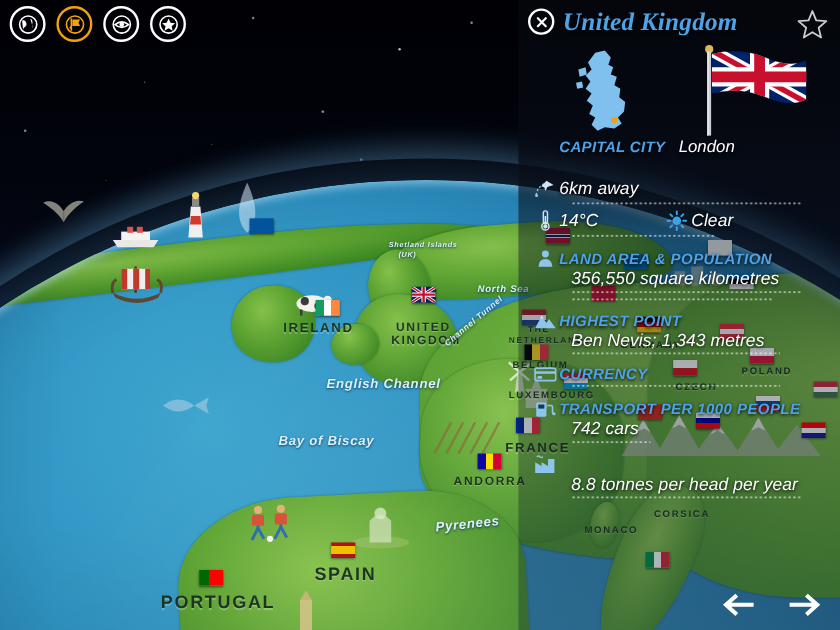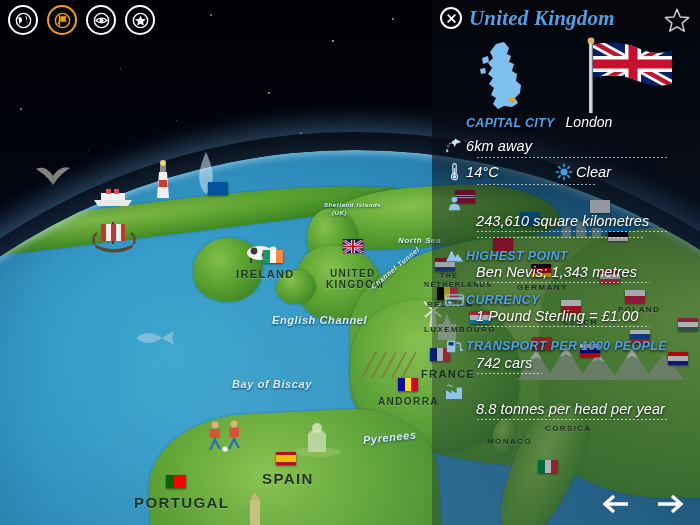--- a/index.html
+++ b/index.html
@@ -148,21 +148,21 @@
   }
   .dots.w3 { width:192px; }
   .dots.w4 { width:168px; }
   .dots.w5 { width:120px; }
   .dots.w6 { width:66px; }
   .dots.w7 { width:174px; }
 
   .sect { margin-top:9px; }
   .sect .vline { margin-left:34px; }
 
-  .capline { padding-left:24px; display:flex; align-items:baseline; margin-bottom:7px; }
+  .capline { padding-left:24px; display:flex; align-items:baseline; margin-bottom:19px; }
 
   .duo { display:flex; }
   .duo > div { display:flex; align-items:center; }
   .duo-a { width:110px; }
 
   
   .navs { position:absolute; right:14px; bottom:10px; display:flex; gap:26px; z-index:50; }
   .nav-a { cursor:pointer; }
 
   
@@ -393,21 +393,21 @@
       <div class="mlabel" style="left: 262px; top: 470px; font-size: 15px;">SPAIN</div>
       <div class="mlabel" style="left: 134px; top: 494px; font-size: 15px;">PORTUGAL</div>
       <div class="mlabel" style="left: 487px; top: 437px; font-size: 8px;">MONACO</div>
       <div class="mlabel" style="left: 545px; top: 424px; font-size: 8px;">CORSICA</div>
       <div class="mlabel" style="left: 563px; top: 318px; font-size: 8px;">CZECH</div>
       <div class="mlabel" style="left: 618px; top: 305px; font-size: 8px;">POLAND</div>
       <div class="mlabel" style="left: 517px; top: 283px; font-size: 8px;">GERMANY</div>
       <div class="mlabel" style="left: 440px; top: 272px; font-size: 7px;">THE</div>
       <div class="mlabel" style="left: 424px; top: 281px; font-size: 7px;">NETHERLANDS</div>
       <div class="mlabel sea" style="left: 272px; top: 314px; font-size: 11px;">English Channel</div>
-      <div class="mlabel sea" style="left: 232px; top: 378px; font-size: 11px;">Bay of Biscay</div>
+      <div class="mlabel sea" style="left: 232px; top: 362px; font-size: 11px;">Bay of Biscay</div>
       <div class="mlabel sea" style="left: 398px; top: 236px; font-size: 8px;">North Sea</div>
       <div class="mlabel sea" style="left: 372px; top: 284px; font-size: 7px; transform: rotate(-40deg); transform-origin: left center;">Channel Tunnel</div>
       <div class="mlabel sea" style="left: 363px; top: 434px; font-size: 11px; transform: rotate(-6deg); transform-origin: left center;">Pyrenees</div>
       <div class="mlabel sea" style="left: 324px; top: 202px; font-size: 6px;">Shetland Islands</div>
       <div class="mlabel sea" style="left: 332px; top: 210px; font-size: 6px;">(UK)</div>
     </div>
 
   <div class="toolbar">
     <div class="tbtn" title="Globe">
       <svg width="17" height="17" viewBox="0 0 20 20">
@@ -539,22 +539,23 @@
 
       <div id="sections">
           <div class="sect">
             <div class="row">
               <span class="ico">
                 <svg width="17" height="17" viewBox="0 0 20 20">
                   <circle cx="10" cy="5.4" r="3.4" fill="#8fc4ec"></circle>
                   <path d="M3.2 18 Q3.6 10.4 10 10.4 Q16.4 10.4 16.8 18 Z" fill="#8fc4ec"></path>
                 </svg>
               </span>
+              <span class="hdr">LAND AREA &amp; POPULATION</span>
             </div>
-            <div class="val vline">243,610 square kilometres</div>
+            <div class="val vline">356,550 square kilometres</div>
             <div class="dots w3"></div>
             <div class="dots w4"></div>
           </div>
           <div class="sect">
             <div class="row">
               <span class="ico">
                 <svg width="19" height="15" viewBox="0 0 22 16">
                   <path d="M1 15 L7.5 3 L12 10 L14.5 6 L21 15 Z" fill="#8fc4ec"></path>
                   <path d="M5.8 6 L7.5 3 L9.2 6 L7.5 5 Z" fill="#e8f3fc"></path>
                 </svg>
@@ -568,21 +569,20 @@
             <div class="row">
               <span class="ico">
                 <svg width="19" height="14" viewBox="0 0 22 16">
                   <rect x="1" y="2" width="20" height="12" rx="1.8" fill="none" stroke="#8fc4ec" stroke-width="1.6"></rect>
                   <rect x="1" y="5" width="20" height="2.4" fill="#8fc4ec"></rect>
                   <rect x="3.4" y="9.6" width="4.4" height="2.6" fill="#8fc4ec"></rect>
                 </svg>
               </span>
               <span class="hdr">CURRENCY</span>
             </div>
-            <div class="val vline">1 Pound Sterling = £1.00</div>
             <div class="dots w7"></div>
           </div>
           <div class="sect">
             <div class="row">
               <span class="ico">
                 <svg width="19" height="17" viewBox="0 0 22 20">
                   <rect x="2" y="4" width="10" height="14" rx="1.4" fill="#8fc4ec"></rect>
                   <rect x="4" y="6" width="6" height="4" fill="#123a55"></rect>
                   <path d="M13 7 L16.4 7 Q18 7 18 8.8 V14 Q18 15.6 19.4 15.6" stroke="#8fc4ec" stroke-width="1.6" fill="none"></path>
                   <circle cx="19.6" cy="15.2" r="1.4" fill="#8fc4ec"></circle>

